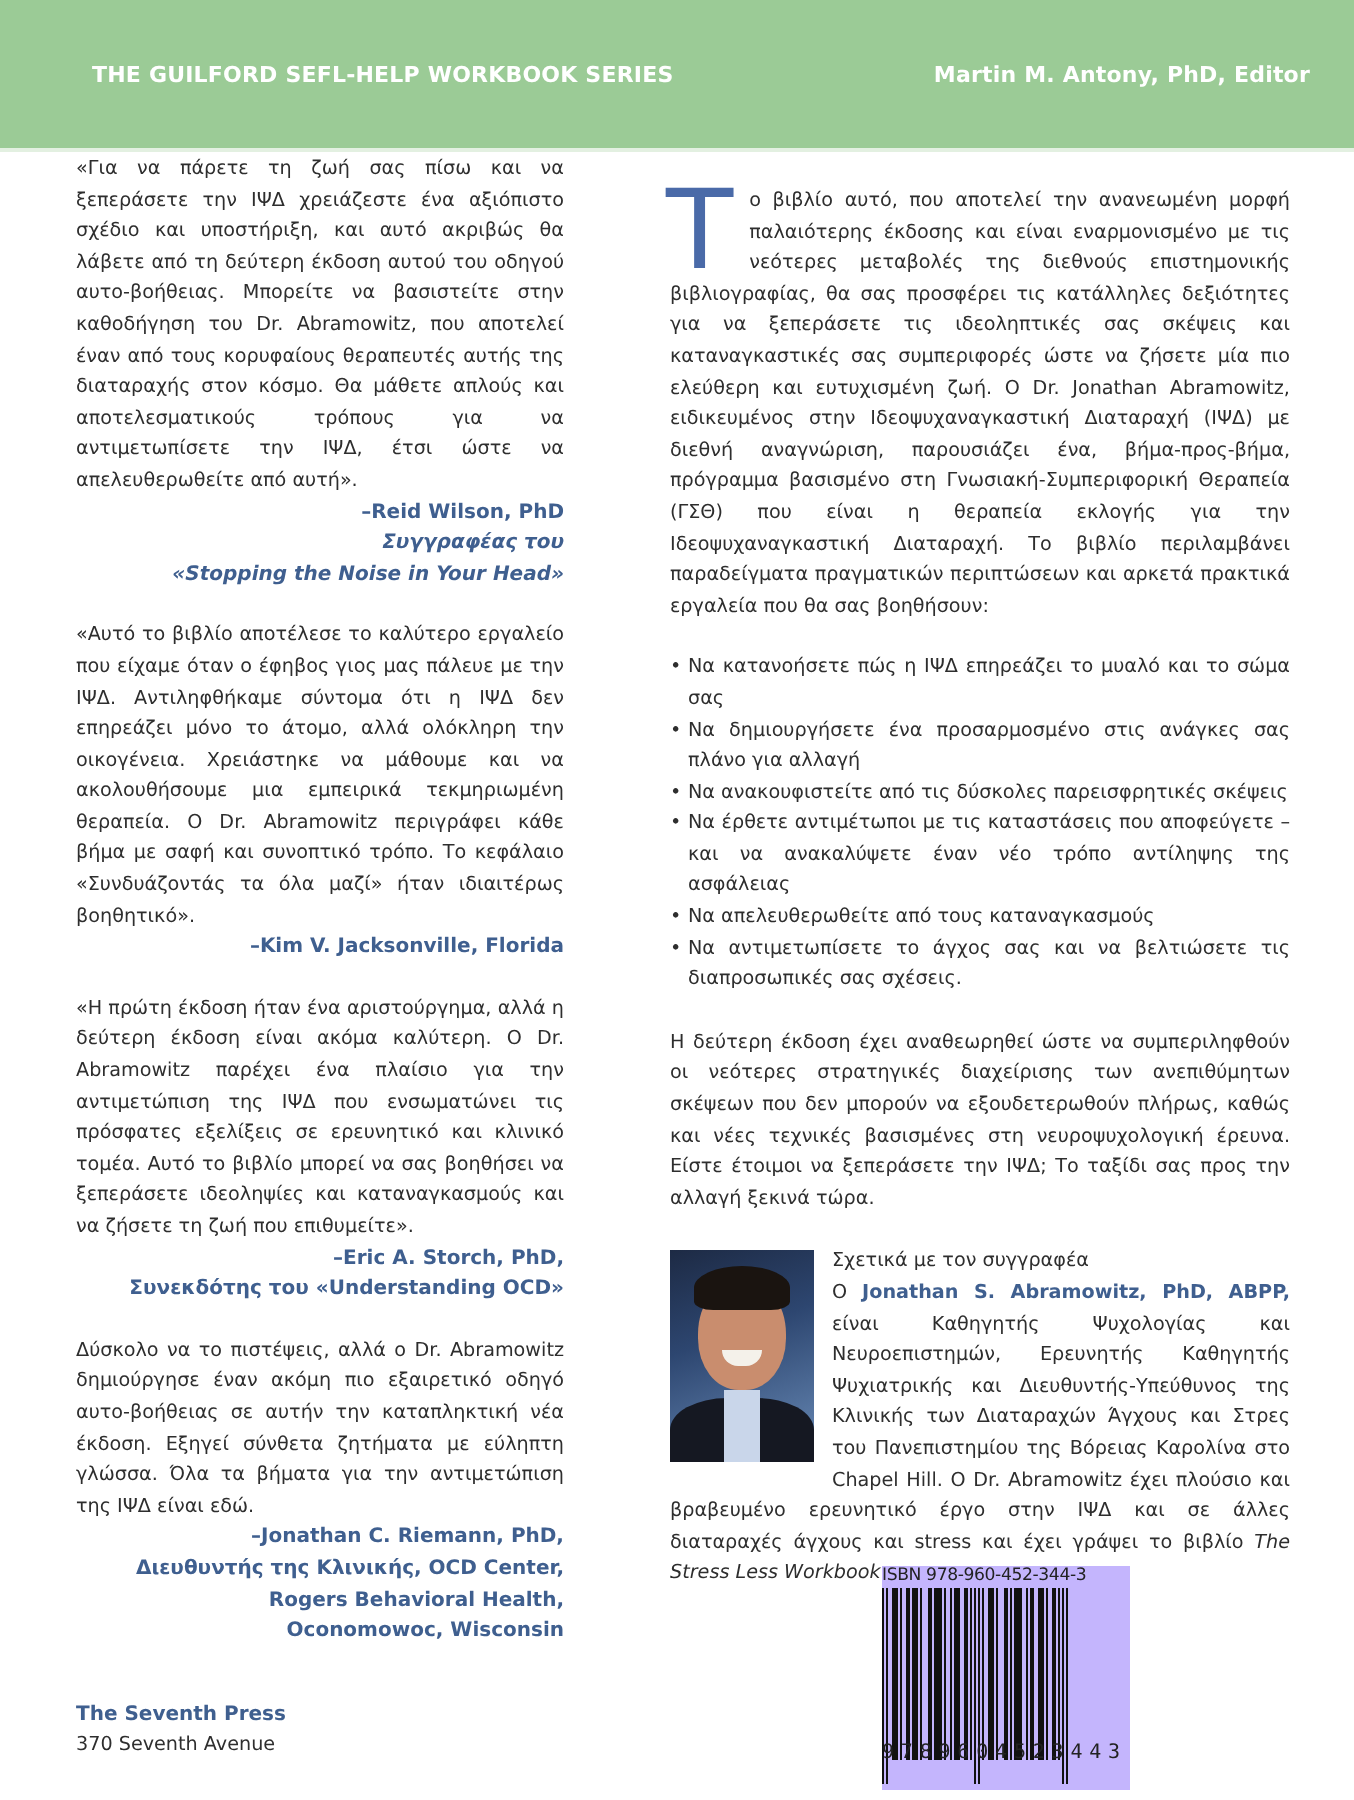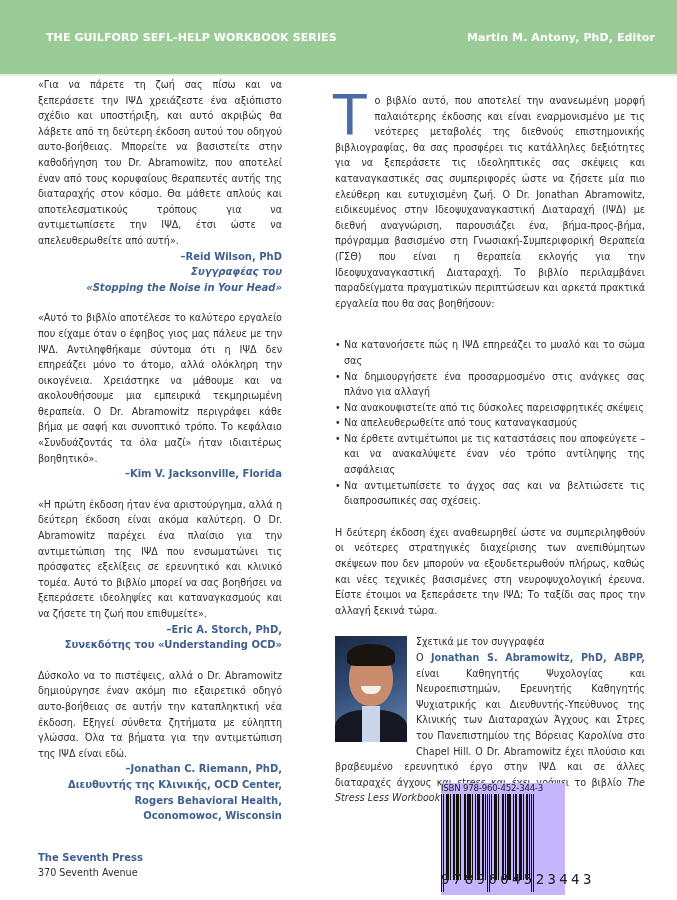--- a/index.html
+++ b/index.html
@@ -31,21 +31,21 @@
 
     .right-col {
       position: absolute; left: 335px; top: 93px; width: 310px;
       font-size: 9.6px; line-height: 15.6px; color: #2e2e2e;
     }
     .intro { text-align: justify; }
     .dropcap {
       float: left; font-size: 55px; line-height: 44px; color: #4a6aa8;
       font-family: "DejaVu Sans", sans-serif; margin: 0 8px 0 -2px; height: 46px;
     }
-    .bullets { list-style: none; margin-top: 26px; }
+    .bullets { list-style: none; margin-top: 15px; }
     .bullets li { position: relative; padding-left: 9px; text-align: justify; }
     .bullets li::before { content: "•"; position: absolute; left: 0; top: 0; }
     .second-ed { margin-top: 16px; text-align: justify; }
 
     .author-block { margin-top: 16px; position: relative; }
     .author-photo {
       float: left; width: 72px; height: 106px; margin: 2px 9px 2px 0;
       background: linear-gradient(160deg, #1d2a44 0%, #2d4670 40%, #6a8cb8 100%);
       position: relative; overflow: hidden;
     }
@@ -77,21 +77,21 @@
     .barcode {
       position: absolute; left: 441px; top: 783px; width: 124px; height: 112px;
       background: #c4b5fd;
     }
     .isbn-label { font-size: 8.6px; letter-spacing: -0.2px; color: #222; white-space: nowrap; line-height: 10px; }
     .bars { display: flex; align-items: flex-start; height: 86px; margin-top: 1px; }
     .bars span { display: block; height: 86px; background: #111; }
     .bars span.gap { background: transparent; }
     .bars span.long { height: 98px; }
     .digits {
-      position: absolute; left: 0; top: 88px; width: 124px; font-size: 14px;
+      position: absolute; left: 0; top: 88px; width: 124px; font-size: 10px;
       letter-spacing: 3.4px; color: #222; font-family: "DejaVu Sans Mono", monospace; white-space: nowrap;
       background: transparent;
     }
   </style>
 </head>
 <body>
 
 <div class="header">
   <span>THE GUILFORD SEFL-HELP WORKBOOK SERIES</span>
   <span>Martin M. Antony, PhD, Editor</span>
@@ -138,22 +138,22 @@
   </div>
 </div>
 
 <div class="right-col">
   <p class="intro"><span class="dropcap">T</span><span>ο βιβλίο αυτό, που αποτελεί την ανανεωμένη μορφή παλαιότερης έκδοσης και είναι εναρμονισμένο με τις νεότερες μεταβολές της διεθνούς επιστημονικής βιβλιογραφίας, θα σας προσφέρει τις κατάλληλες δεξιότητες για να ξεπεράσετε τις ιδεοληπτικές σας σκέψεις και καταναγκαστικές σας συμπεριφορές ώστε να ζήσετε μία πιο ελεύθερη και ευτυχισμένη ζωή. Ο Dr. Jonathan Abramowitz, ειδικευμένος στην Ιδεοψυχαναγκαστική Διαταραχή (ΙΨΔ) με διεθνή αναγνώριση, παρουσιάζει ένα, βήμα-προς-βήμα, πρόγραμμα βασισμένο στη Γνωσιακή-Συμπεριφορική Θεραπεία (ΓΣΘ) που είναι η θεραπεία εκλογής για την Ιδεοψυχαναγκαστική Διαταραχή. Το βιβλίο περιλαμβάνει παραδείγματα πραγματικών περιπτώσεων και αρκετά πρακτικά εργαλεία που θα σας βοηθήσουν:</span></p>
 
   <ul class="bullets">
     <li>Να κατανοήσετε πώς η ΙΨΔ επηρεάζει το μυαλό και το σώμα σας</li>
     <li>Να δημιουργήσετε ένα προσαρμοσμένο στις ανάγκες σας πλάνο για αλλαγή</li>
     <li>Να ανακουφιστείτε από τις δύσκολες παρεισφρητικές σκέψεις</li>
+    <li>Να έρθετε αντιμέτωποι με τις καταστάσεις που αποφεύγετε – και να ανακαλύψετε έναν νέο τρόπο αντίληψης της ασφάλειας</li>
     <li>Να απελευθερωθείτε από τους καταναγκασμούς</li>
-    <li>Να έρθετε αντιμέτωποι με τις καταστάσεις που αποφεύγετε – και να ανακαλύψετε έναν νέο τρόπο αντίληψης της ασφάλειας</li>
     <li>Να αντιμετωπίσετε το άγχος σας και να βελτιώσετε τις διαπροσωπικές σας σχέσεις.</li>
   </ul>
 
   <p class="second-ed">Η δεύτερη έκδοση έχει αναθεωρηθεί ώστε να συμπεριληφθούν οι νεότερες στρατηγικές διαχείρισης των ανεπιθύμητων σκέψεων που δεν μπορούν να εξουδετερωθούν πλήρως, καθώς και νέες τεχνικές βασισμένες στη νευροψυχολογική έρευνα. Είστε έτοιμοι να ξεπεράσετε την ΙΨΔ; Το ταξίδι σας προς την αλλαγή ξεκινά τώρα.</p>
 
   <div class="author-block">
     <div class="author-photo">
       <div class="suit"></div>
       <div class="shirt"></div>
       <div class="face"></div>

